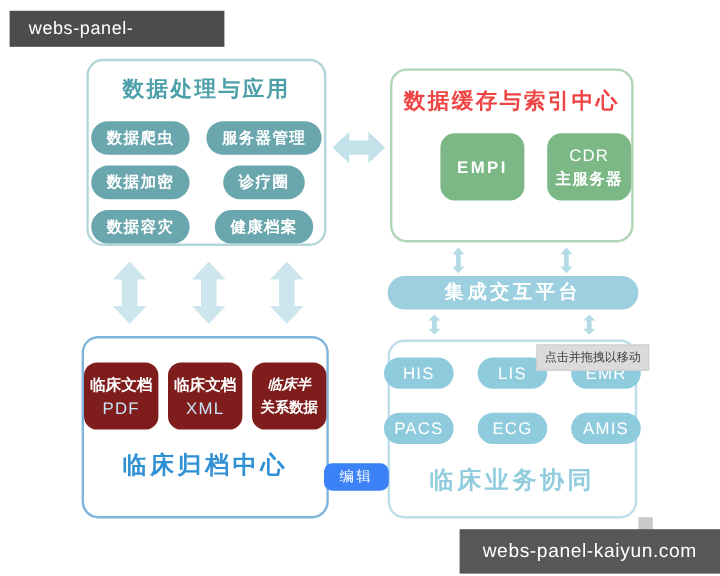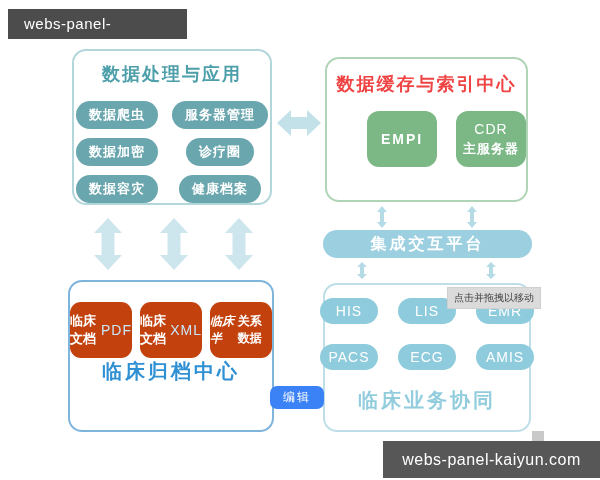--- a/index.html
+++ b/index.html
@@ -38,27 +38,27 @@
   .gnode .l2:empty { display:none; }
 
   
   .platform { position:absolute; left:323px; top:230px; width:209px; height:28px;
               background:#9ccfdf; border-radius:14px; color:#fff; font-weight:bold; font-size:16px;
               letter-spacing:3px; text-align:center; line-height:28px; }
 
   
   .box-archive { left:68px; top:280px; width:206px; height:152px; border:2px solid #7fb5dc; }
   .tile-row { display:flex; justify-content:center; gap:8px; margin-top:20px; }
-  .tile { width:63px; height:56px; background:#c2410c; border-radius:11px; color:#fff;
-          display:flex; flex-direction:row; align-items:center; justify-content:center; gap:2px; }
+  .tile { width:63px; height:56px; background:#7f1d1d; border-radius:11px; color:#fff;
+          display:flex; flex-direction:column; align-items:center; justify-content:center; gap:2px; }
   .tile .t1 { font-size:13px; font-weight:bold; }
   .tile .t2 { font-size:14px; font-weight:400; color:#c9e6f8; letter-spacing:1px; }
   .tile .t2.strong { font-size:12px; font-weight:bold; color:#fff; letter-spacing:0; }
   .tile.semi .t1 { font-size:12px;font-style:italic; }
-  .box-archive .box-title { margin-top:0; font-size:20px; color:#2f90d4; letter-spacing:3px; }
+  .box-archive .box-title { margin-top:16px; font-size:20px; color:#2f90d4; letter-spacing:3px; }
 
   
   .box-collab { left:323px; top:283px; width:208px; height:149px; border:2px solid #bedfe9; }
   .pill-grid-3 { display:grid; grid-template-columns:repeat(3,58px); justify-content:center;
                  column-gap:8px; row-gap:11px; margin-top:13px;gap:20px; }
   .pill-lite { background:#8ecbdc; color:#fff; font-size:14px; border-radius:15px; padding:5px 0;
                text-align:center; letter-spacing:1px; }
   .box-collab .box-title { margin-top:17px; font-size:20px; color:#93cddd; letter-spacing:3px; }
 
   

